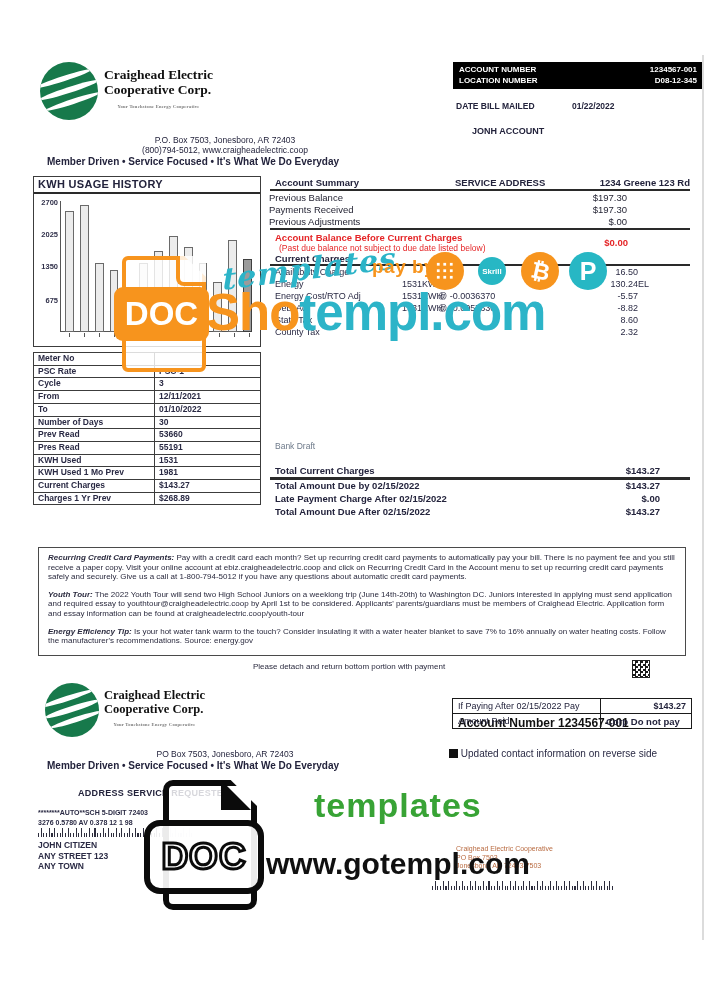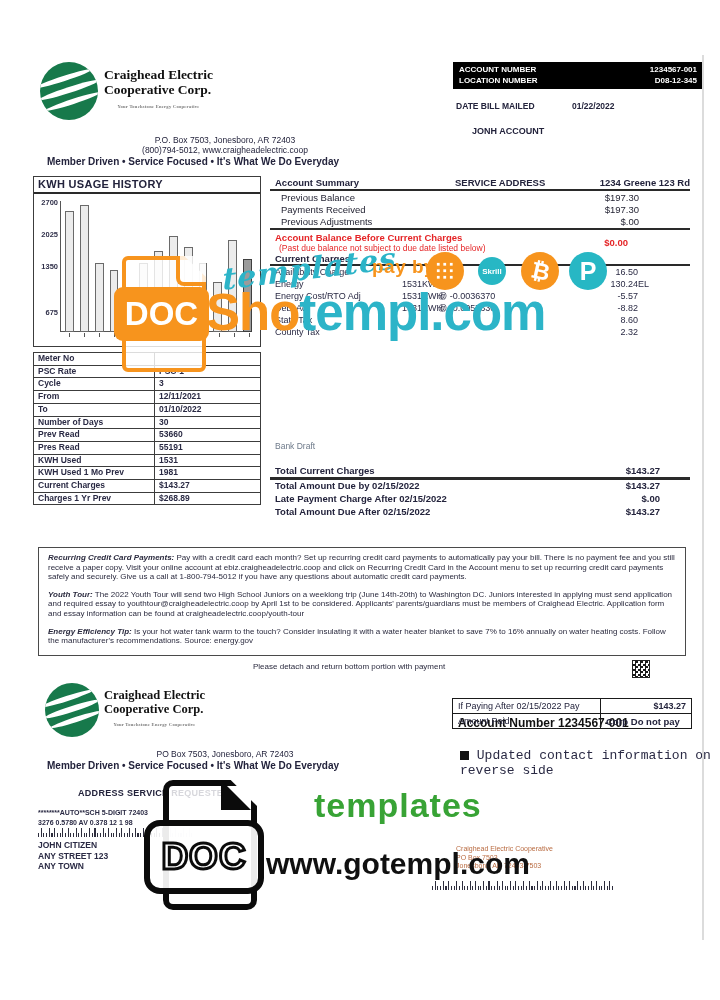--- a/index.html
+++ b/index.html
@@ -25,21 +25,21 @@
   .bars{position:absolute;left:4px;right:0;bottom:0;top:0;display:flex;align-items:flex-end;gap:6px;}
   .bar{width:9px;background:#ececec;border:1px solid #6a6a6a;box-sizing:border-box;}
   .bar.dark{background:#9b9b9b;border-color:#3f3f3f;}
   .xtick{position:absolute;bottom:-5px;width:1px;height:4px;background:#555;}
   
   .meter{left:33px;top:352px;width:228px;border-collapse:collapse;font-size:8.5px;font-weight:bold;color:#2a2a44;}
   .meter td{border:1.5px solid #3c3c3c;padding:1px 4px;height:9.7px;line-height:9.7px;}
   .meter td.lab{width:112px;}
   
   .rule{position:absolute;left:270px;width:420px;background:#2a2a2a;}
-  .sumrow{position:absolute;left:281px;width:415px;font-size:9.5px;}
+  .sumrow{position:absolute;left:269px;width:415px;font-size:9.5px;}
   .amt{position:absolute;text-align:right;}
   .red{color:#e52527;}
   .charge-row{display:grid;grid-template-columns:105px 42px 16px 152px 48px 30px;font-size:9px;color:#2a2a44;line-height:11.9px;}
   .charge-row .q{text-align:right;}
   .charge-row .a{text-align:right;}
   
   .notices{left:38px;top:547px;width:648px;height:109px;border:1.3px solid #4a4a4a;box-sizing:border-box;
            padding:5px 9px;font-size:8px;line-height:9.6px;color:#2a2a3e;}
   .notices p{margin:0 0 8px 0;}
   .lead{font-weight:bold;font-style:italic;}
@@ -125,21 +125,21 @@
           <div class="bar" style="height: 96px;"></div>
           <div class="bar" style="height: 85px;"></div>
           <div class="bar" style="height: 69px;"></div>
           <div class="bar" style="height: 50px;"></div>
           <div class="bar" style="height: 92px;"></div>
           <div class="bar dark" style="height: 73px;"></div>
         </div>
     <span class="ylab" style="bottom: 125px; transform: none;">2700</span>
         <span class="ylab" style="bottom: 93px; transform: none;">2025</span>
         <span class="ylab" style="bottom: 61px; transform: none;">1350</span>
-        <span class="ylab" style="bottom: 15px; transform: none; padding-left: 40px;">675</span>
+        <span class="ylab" style="bottom: 27px; transform: none; padding-left: 40px;">675</span>
         <i class="xtick" style="left: 8px;"></i>
         <i class="xtick" style="left: 23px;"></i>
         <i class="xtick" style="left: 38px;"></i>
         <i class="xtick" style="left: 53px;"></i>
         <i class="xtick" style="left: 68px;"></i>
         <i class="xtick" style="left: 83px;"></i>
         <i class="xtick" style="left: 98px;"></i>
         <i class="xtick" style="left: 113px;"></i>
         <i class="xtick" style="left: 128px;"></i>
         <i class="xtick" style="left: 143px;"></i>
@@ -384,21 +384,21 @@
       <tr>
           <td>If Paying After 02/15/2022   Pay</td>
           <td class="v">$143.27</td>
         </tr>
       <tr>
           <td>Amount Paid</td>
           <td class="v" style="text-align:left;font-size:9.5px;">Corp Do not pay</td>
         </tr>
     </tbody>
   </table>
-  <div class="abs" style="left:460px;top:748px;font-size:13px;color:#2a2a44;font-family:Liberation Mono, monospace;">
+  <div class="abs" style="left:449px;top:748px;font-size:10px;color:#2a2a44;">
     <span class="chk"></span>
     <span>Updated contact information on reverse side</span>
   </div>
 
   <div class="abs tinyaddr" style="left:456px;top:845px;">
     <div>Craighead Electric Cooperative</div>
     <div>PO Box 7503</div>
     <div>Jonesboro, AR 72403-7503</div>
   </div>
   <div class="abs barcode" style="left:432px;top:880px;height:10px;" id="barcode-right">

